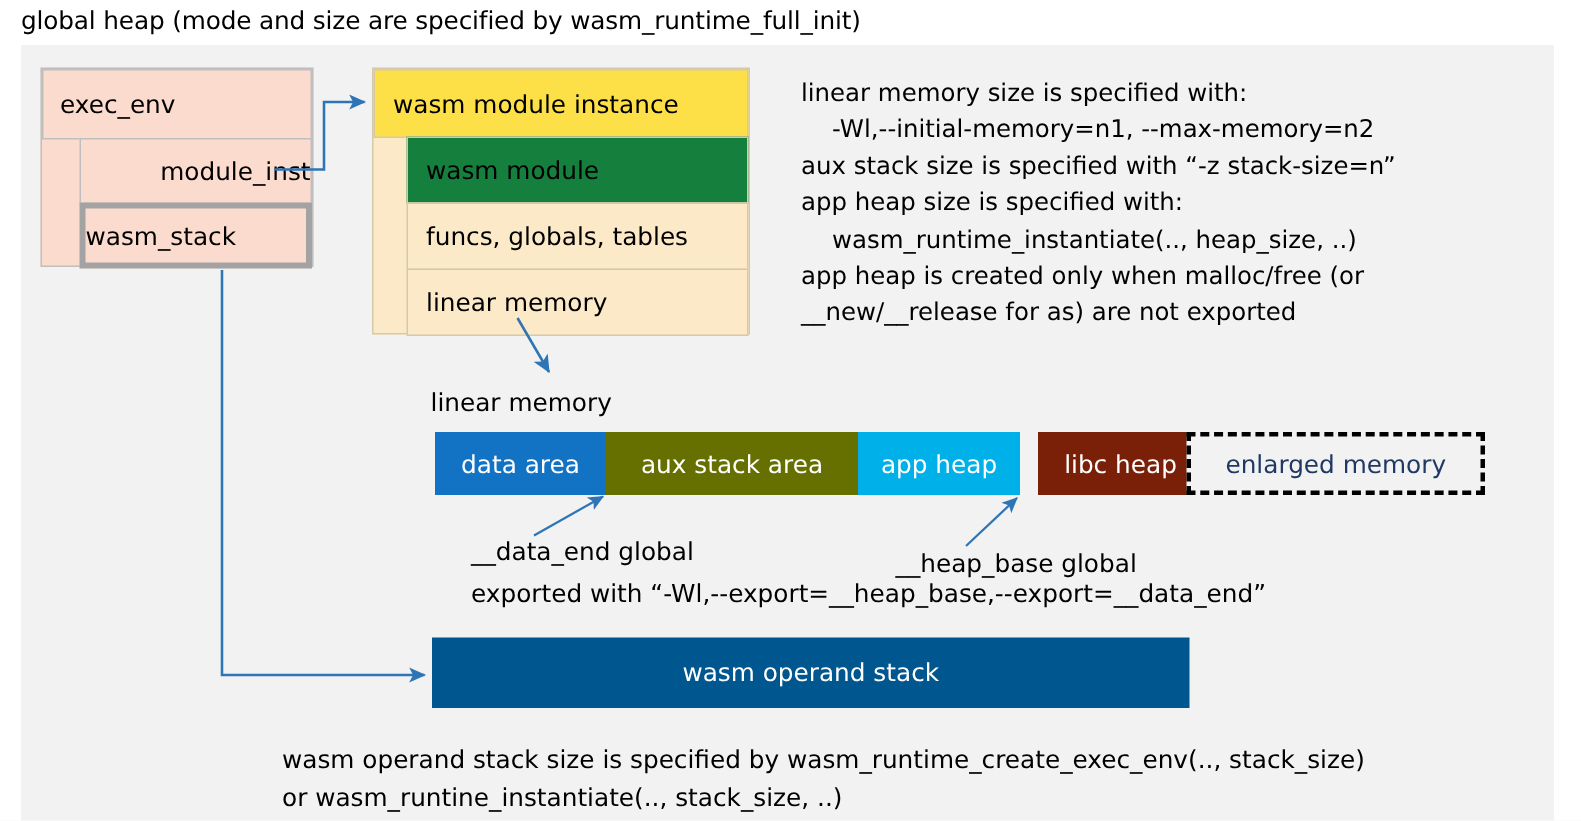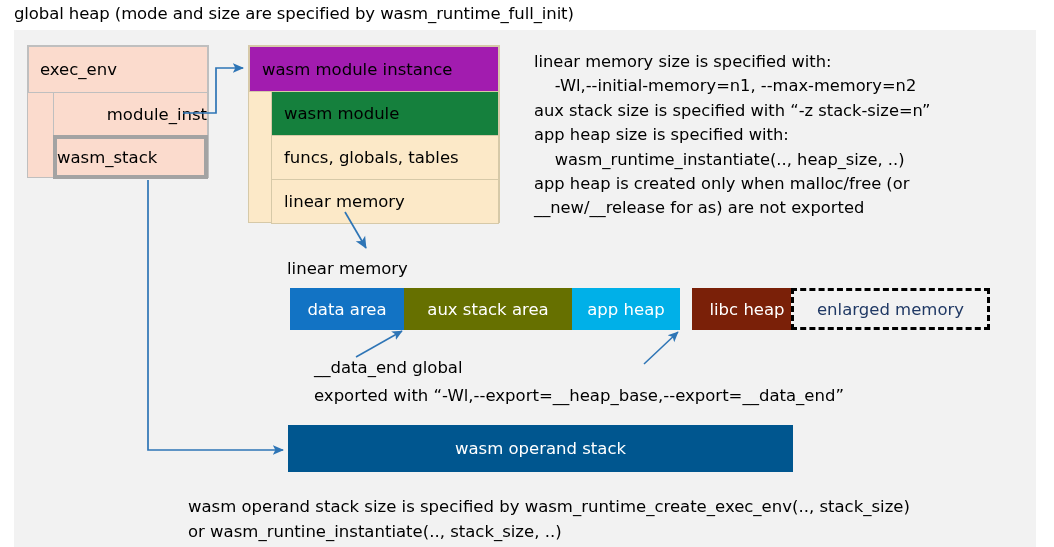--- a/index.html
+++ b/index.html
@@ -87,21 +87,21 @@
   #wmi-outer {
     left: 248px; top: 45px;
     width: 252px; height: 178px;
     background: #fce9c8;
     border: 1px solid #d6c9a8;
     box-sizing: border-box;
   }
   #wmi-title {
     left: 249px; top: 46px;
     width: 250px; height: 46px;
-    background: #a21caf;
+    background: #fde047;
     border: 1px solid #d6c9a8;
     box-sizing: border-box;
     padding-left: 12px;
   }
   #wmi-row-1 {
     left: 271px; top: 91px;
     width: 228px; height: 45px;
     background: #15803d;
     border: 1px solid #d6c9a8;
     box-sizing: border-box;
@@ -254,20 +254,21 @@
   <div class="abs" id="linear-mem-label">linear memory</div>
   <div class="abs" id="mem-bar">
     <div class="seg" id="seg-data">data area</div>
     <div class="seg" id="seg-aux">aux stack area</div>
     <div class="seg" id="seg-appheap">app heap</div>
     <div class="seg" id="seg-libcheap">libc heap</div>
     <div class="seg" id="seg-enlarged">enlarged memory</div>
   </div>
 
   <div class="abs" id="data-end-label">__data_end global</div>
+  <div class="abs" id="heap-base-label">__heap_base global</div>
   <div class="abs" id="export-note">exported with “-Wl,--export=__heap_base,--export=__data_end”</div>
 
   <div class="abs" id="operand-stack">wasm operand stack</div>
   <div class="abs" id="operand-note">wasm operand stack size is specified by wasm_runtime_create_exec_env(.., stack_size)
 or wasm_runtine_instantiate(.., stack_size, ..)</div>
 
   <svg class="abs" id="connectors" viewBox="0 0 1054 547" xmlns="http://www.w3.org/2000/svg">
     <defs>
       <marker id="ah" markerWidth="7" markerHeight="7" refX="6" refY="3.5" orient="auto" markerUnits="strokeWidth">
         <path d="M0,0.6 L6.6,3.5 L0,6.4 L1.5,3.5 Z" fill="#2e75b6"></path>

